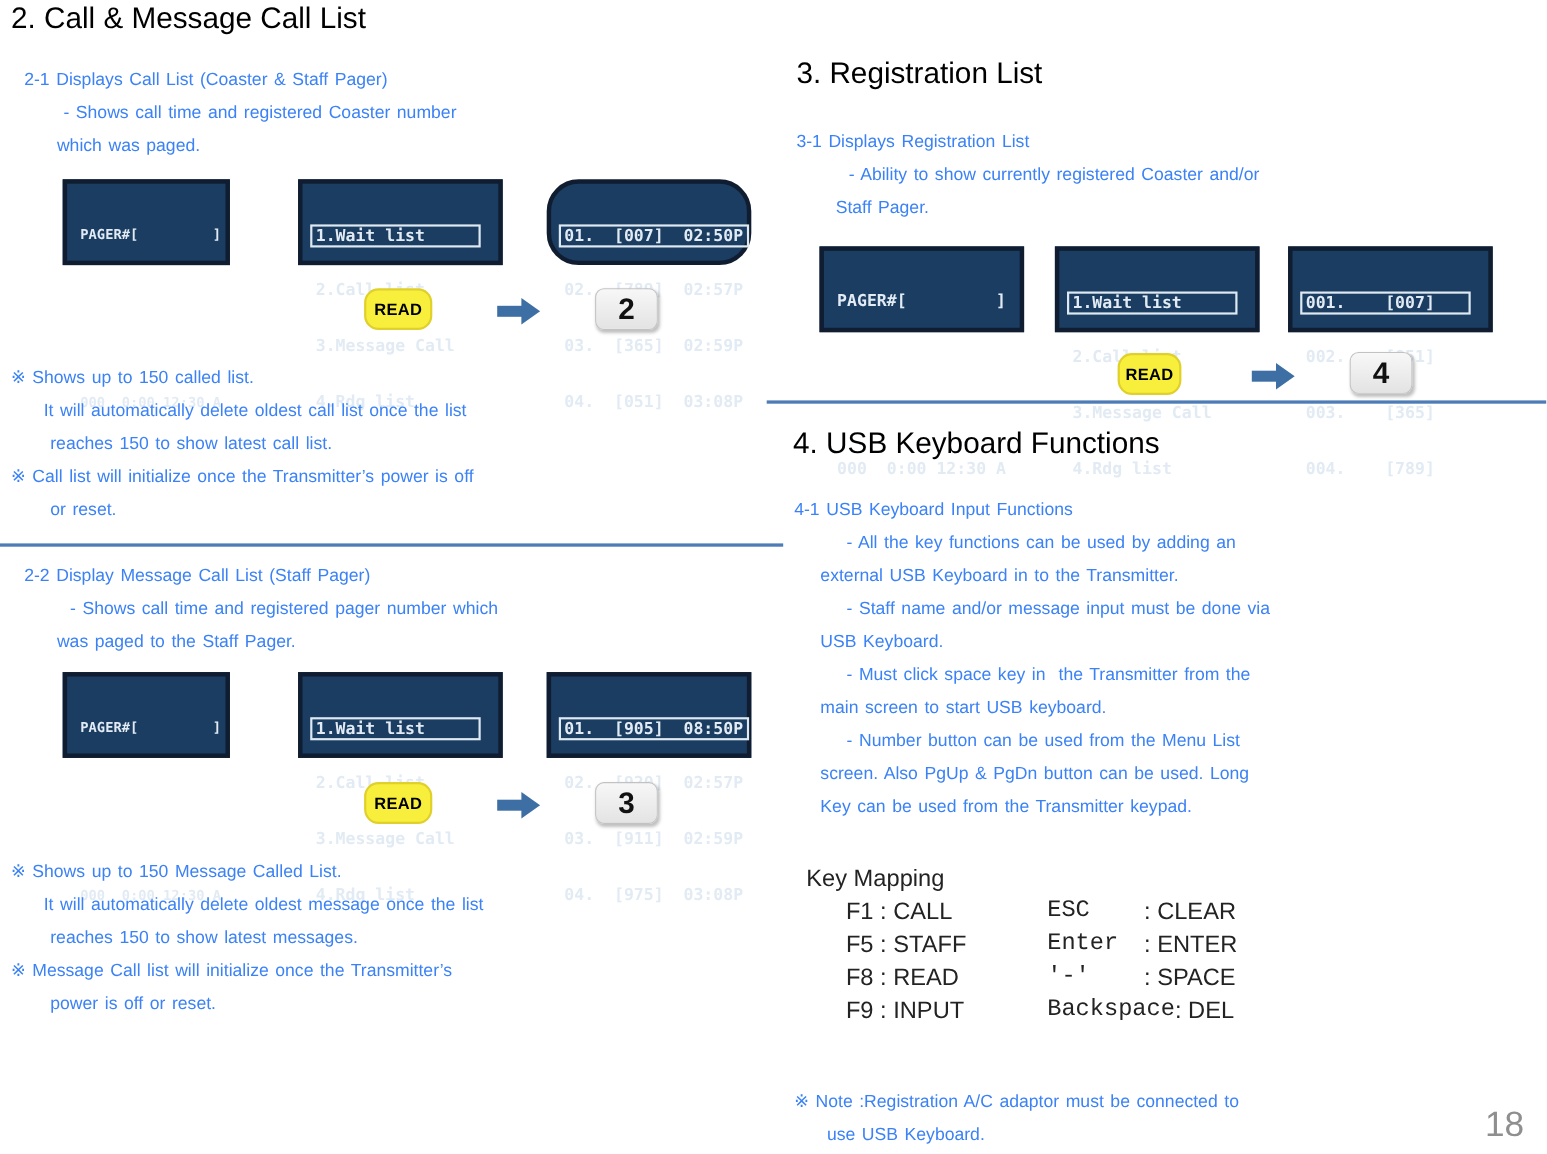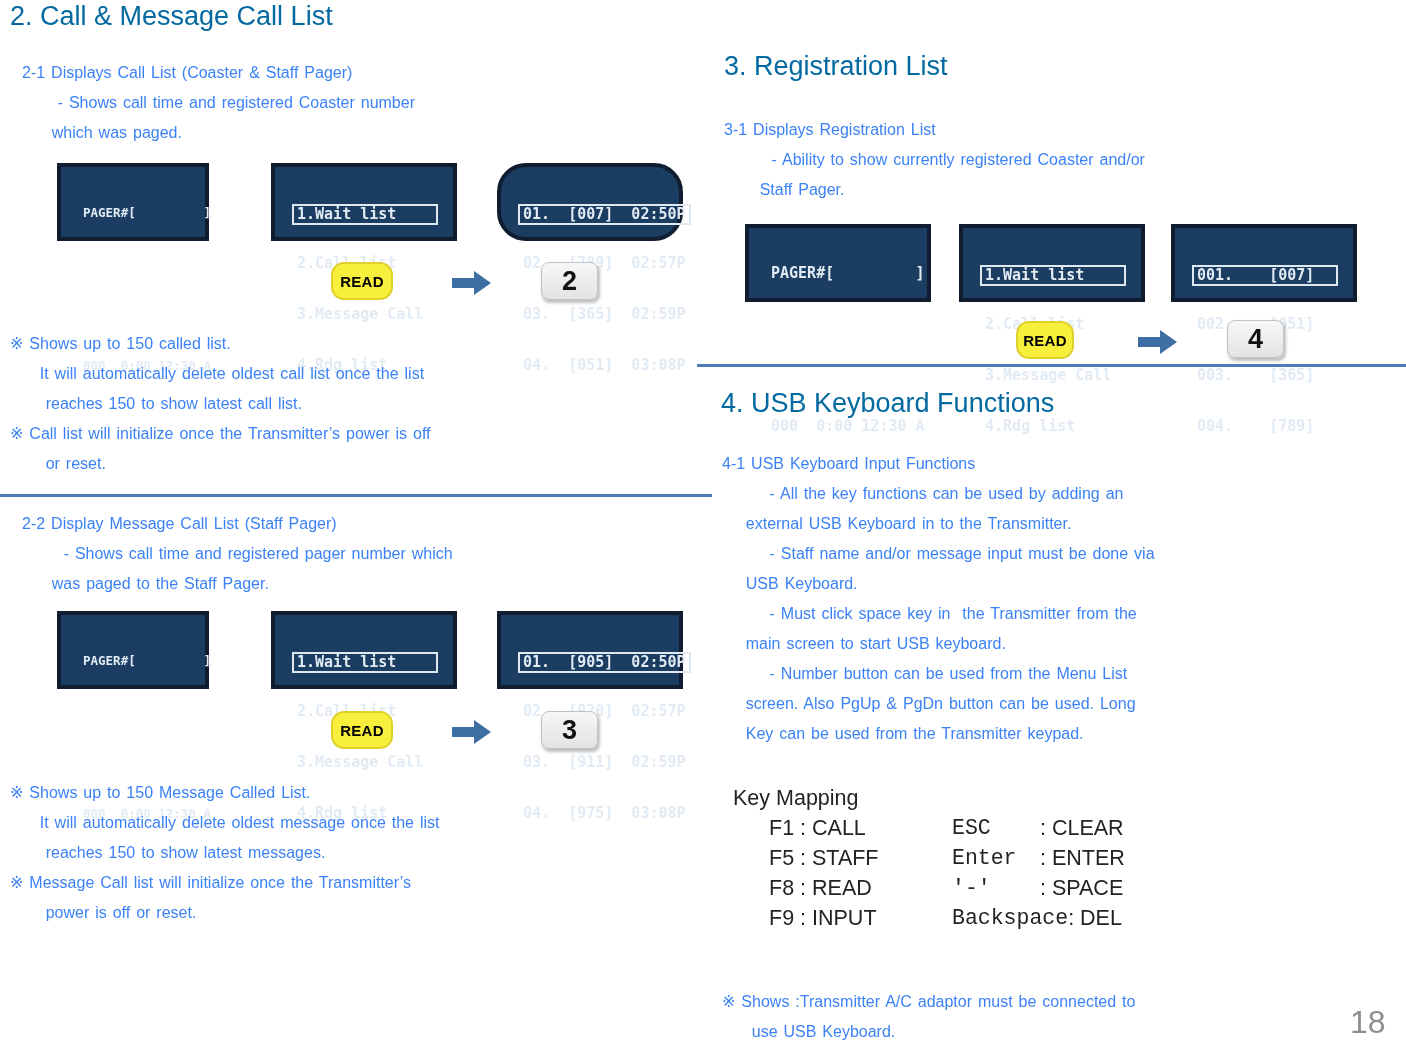--- a/index.html
+++ b/index.html
@@ -1,25 +1,25 @@
 <!DOCTYPE html>
 <html><head>
 <meta charset="utf-8">
 <style>
   html,body { margin:0; padding:0; background:#fff; }
   .page { position:relative; width:1406px; height:1049px; background:#ffffff; overflow:hidden;
           font-family:"Liberation Sans","DejaVu Sans",sans-serif; color:#222; }
 
-  .h-title { position:absolute; font-size:27px; line-height:33px; color:#0369a1; white-space:pre; }
+  .h-title { position:absolute; font-size:27px; line-height:33px; color:#000000; white-space:pre; }
   .tblock  { position:absolute; font-size:16px; line-height:30px; white-space:pre-wrap;
              word-spacing:1.5px; color:#3b82f6; }
 
   
   .lcd { position:absolute; height:78px; background:#1a3d61; border:4px solid #101d30;
-         box-sizing:border-box; padding:3px 6px 2px 22px; color:#e2ebf4;
+         box-sizing:border-box; padding:3px 6px 2px 12px; color:#e2ebf4;
          font-family:"DejaVu Sans Mono",monospace; font-weight:bold; font-size:15px;
          line-height:17px; white-space:pre; overflow:visible; }
   .lcd-sm { font-size:12.5px; }
   .lcd-line { height:17px; }
   .lcd-box { display:inline-block; box-sizing:border-box; min-width:97%; border:2px solid #dfe9f2;
              padding:0 3px; margin-left:-5px; }
 
   
   .btn-read { position:absolute; width:62px; height:38px; background:#f8ef3c; border:2px solid #e0d02b;
               border-radius:13px; color:#000; font-weight:bold; font-size:15px; letter-spacing:0.3px;
@@ -131,21 +131,21 @@
     <div class="lcd-line"></div>
     <div class="lcd-line">000  0:00 12:30 A</div>
   </div>
   <div class="lcd p-smenu2">
     <div class="lcd-line"><span class="lcd-box">1.Wait list</span></div>
     <div class="lcd-line">2.Call list</div>
     <div class="lcd-line">3.Message Call</div>
     <div class="lcd-line">4.Rdg list</div>
   </div>
   <div class="lcd p-smsg">
-    <div class="lcd-line"><span class="lcd-box">01.  [905]  02:50P</span></div>
+    <div class="lcd-line"><span class="lcd-box">01.  [905]  08:50P</span></div>
     <div class="lcd-line">02.  [920]  02:57P</div>
     <div class="lcd-line">03.  [911]  02:59P</div>
     <div class="lcd-line">04.  [975]  03:08P</div>
   </div>
 
   <div class="btn-read p-read2">READ</div>
   <div class="arrow p-arr2">
       <span class="shaft"></span>
       <span class="head"></span>
     </div>
@@ -221,18 +221,18 @@
         <span class="km-val">: SPACE</span>
       </div>
       <div class="km-row">
         <span class="km-left">F9 : INPUT</span>
         <span class="km-key">Backspace</span>
         <span class="km-val">: DEL</span>
       </div>
     </div>
   </div>
 
-  <div class="tblock p-noteR">※ Shows :Transmitter A/C adaptor must be connected to
+  <div class="tblock p-noteR">※ Note :Registration A/C adaptor must be connected to
      use USB Keyboard.</div>
 
   <div class="pagenum">18</div>
 
 </div>
 
 </body></html>

